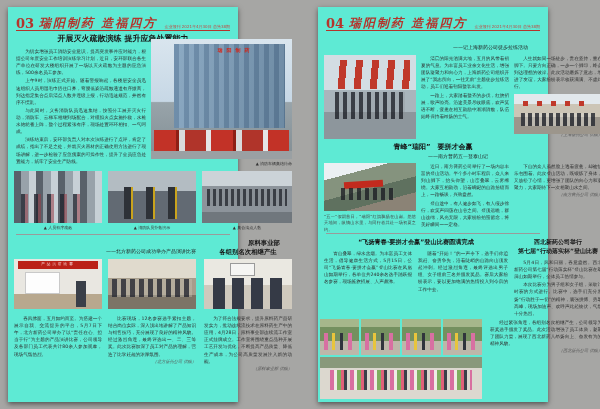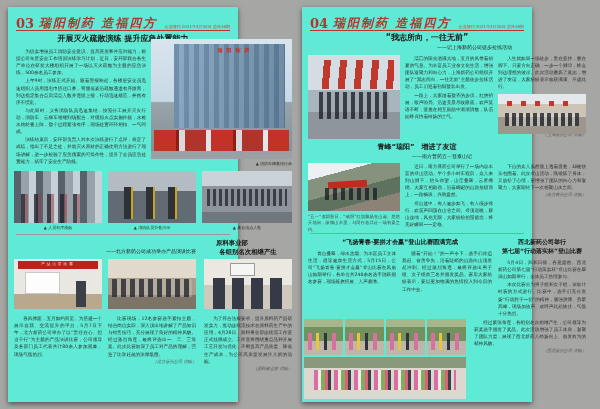--- a/index.html
+++ b/index.html
@@ -1,21 +1,21 @@
 <!DOCTYPE html>
 <html><head>
 <meta charset="utf-8">
 <style>
   html,body{margin:0;padding:0}
   body{width:600px;height:409px;background:#a6a6a4;position:relative;
        font-family:"DejaVu Sans",sans-serif;color:#2b2b2b;overflow:hidden}
   .page{position:absolute;top:7px;width:230px;height:395px;background:#5eead4;
         box-shadow:0 2px 5px rgba(0,0,0,.5)}
   #pageL{left:8px}
-  #pageR{left:302px}
+  #pageR{left:318px}
   .abs{position:absolute}
   
   .mast{position:absolute;top:6px;left:8px;right:8px;height:17px;
         border-bottom:1.6px solid #b5342c;display:flex;align-items:flex-end;
         gap:5px;color:#b5342c}
   .mast .num{font-family:"DejaVu Serif",serif;font-weight:bold;font-size:13px;line-height:1}
   .mast .brand{font-family:"DejaVu Serif",serif;font-style:italic;font-weight:bold;
                font-size:12px;letter-spacing:2px;line-height:1.1}
   .mast .issue{margin-left:auto;font-size:4px;padding-bottom:1px;color:#c04a42}
   
@@ -116,21 +116,21 @@
   <div class="photo ph-crowd" style="top:164px;left:194px;width:90px;height:52px">
     <i class="ppl"></i>
   </div>
   <div class="abs cap" style="top:218px;left:6px;width:88px;text-align:center">▲ 人员有序疏散</div>
   <div class="abs cap" style="top:218px;left:100px;width:88px;text-align:center">▲ 消防队员扑救演示</div>
   <div class="abs cap" style="top:218px;left:194px;width:90px;text-align:center">▲ 集合清点人数</div>
 
   <div class="rule" style="top:227px"></div>
 
   <div class="abs sub" style="top:241px;left:6px;width:182px">——北方新药公司成功举办产品演讲比赛</div>
-  <div class="abs h2" style="top:232px;left:180px;width:88px">原料事业部</div>
+  <div class="abs h2" style="top:232px;left:212px;width:88px">原料事业部</div>
   <div class="abs h2" style="top:241px;left:196px;width:88px">各组别名次相继产生</div>
 
   <div class="photo ph-present" style="top:252px;left:6px;width:88px;height:50px">
     <i class="banner">产品演讲比赛</i>
     <i class="board"></i>
     <i class="spk"></i>
   </div>
   <div class="photo ph-meeting" style="top:252px;left:100px;width:88px;height:50px">
     <i class="ppl"></i>
   </div>
@@ -156,21 +156,20 @@
   </div>
 </div>
 
 <div class="page" id="pageR">
   <div class="mast">
     <span class="num">04</span>
     <span class="brand">瑞阳制药 造福四方</span>
     <span class="issue">企业报刊 2021年4月30日 总第38期</span>
   </div>
 
-  <div class="abs h1" style="top:26px;left:40px;right:20px">“我志所向，一往无前”</div>
   <div class="abs sub" style="top:37px;left:40px;right:20px">——记上海新药公司徒步拉练活动</div>
 
   <div class="photo ph-flags" style="top:48px;left:6px;width:92px;height:84px">
     <i class="fl"></i>
     <i class="ppl"></i>
   </div>
   <div class="abs body" style="top:48px;left:103px;width:88px;height:84px">
     <p>清晨的阳光洒满大地，五月的风带着初夏的气息。为丰富员工业余文化生活，增强团队凝聚力和向心力，上海新药公司组织开展了“我志所向，一往无前”主题徒步拉练活动，员工们迎着朝阳整装出发。</p>
     <p>一路上，大家踏着整齐的步伐，红旗招展，歌声嘹亮。沿途美景尽收眼底，欢声笑语不断，疲惫在相互鼓励中渐渐消散，队伍始终保持着昂扬的士气。</p>
   </div>
@@ -178,21 +177,21 @@
     <div class="body">
         <p>人生就如同一场徒步，贵在坚持，重在脚下。只要方向正确，一步一个脚印，终会到达理想的彼岸。此次活动磨炼了意志，增进了友谊，大家纷纷表示收获满满、不虚此行。</p>
       </div>
     <div class="photo ph-groupbldg" style="position:relative;top:2px;left:0;width:88px;height:40px">
       <i class="fl"></i>
       <i class="ppl"></i>
     </div>
     <div class="sig">（上海新药公司 供稿）</div>
   </div>
 
-  <div class="abs h2" style="top:136px;left:30px;right:30px;font-size:7px">青峰“瑞阳”　增进了友谊</div>
+  <div class="abs h2" style="top:136px;left:30px;right:30px;font-size:7px">青峰“瑞阳”　要拼才会赢</div>
   <div class="abs sub" style="top:146px;left:30px;right:60px">——南方普药五一登泰山记</div>
 
   <div class="photo ph-mountain" style="top:156px;left:6px;width:92px;height:48px">
     <i class="bn"></i>
     <i class="ppl"></i>
   </div>
   <div class="abs note" style="top:207px;left:6px;width:92px">“五一”假期首日，“瑞阳”红旗飘扬在山巅。悠悠天地间，纵情山水里，与同行者共赴一场初夏之约。</div>
   <div class="abs body" style="top:156px;left:103px;width:88px;height:66px">
     <p>近日，南方普药公司举行了一场内容丰富的登山活动。半个多小时车程后，众人来到山脚下，抬头仰望，山峦叠翠，云雾缭绕。大家互相鼓劲，沿着蜿蜒的山路拾级而上，一路畅谈，兴致盎然。</p>
     <p>登山途中，有人健步如飞，有人缓步徐行，欢笑声回荡在山谷之间。登顶远眺，群山连绵，风光无限，大家纷纷拍照留念，将美好瞬间一一定格。</p>

